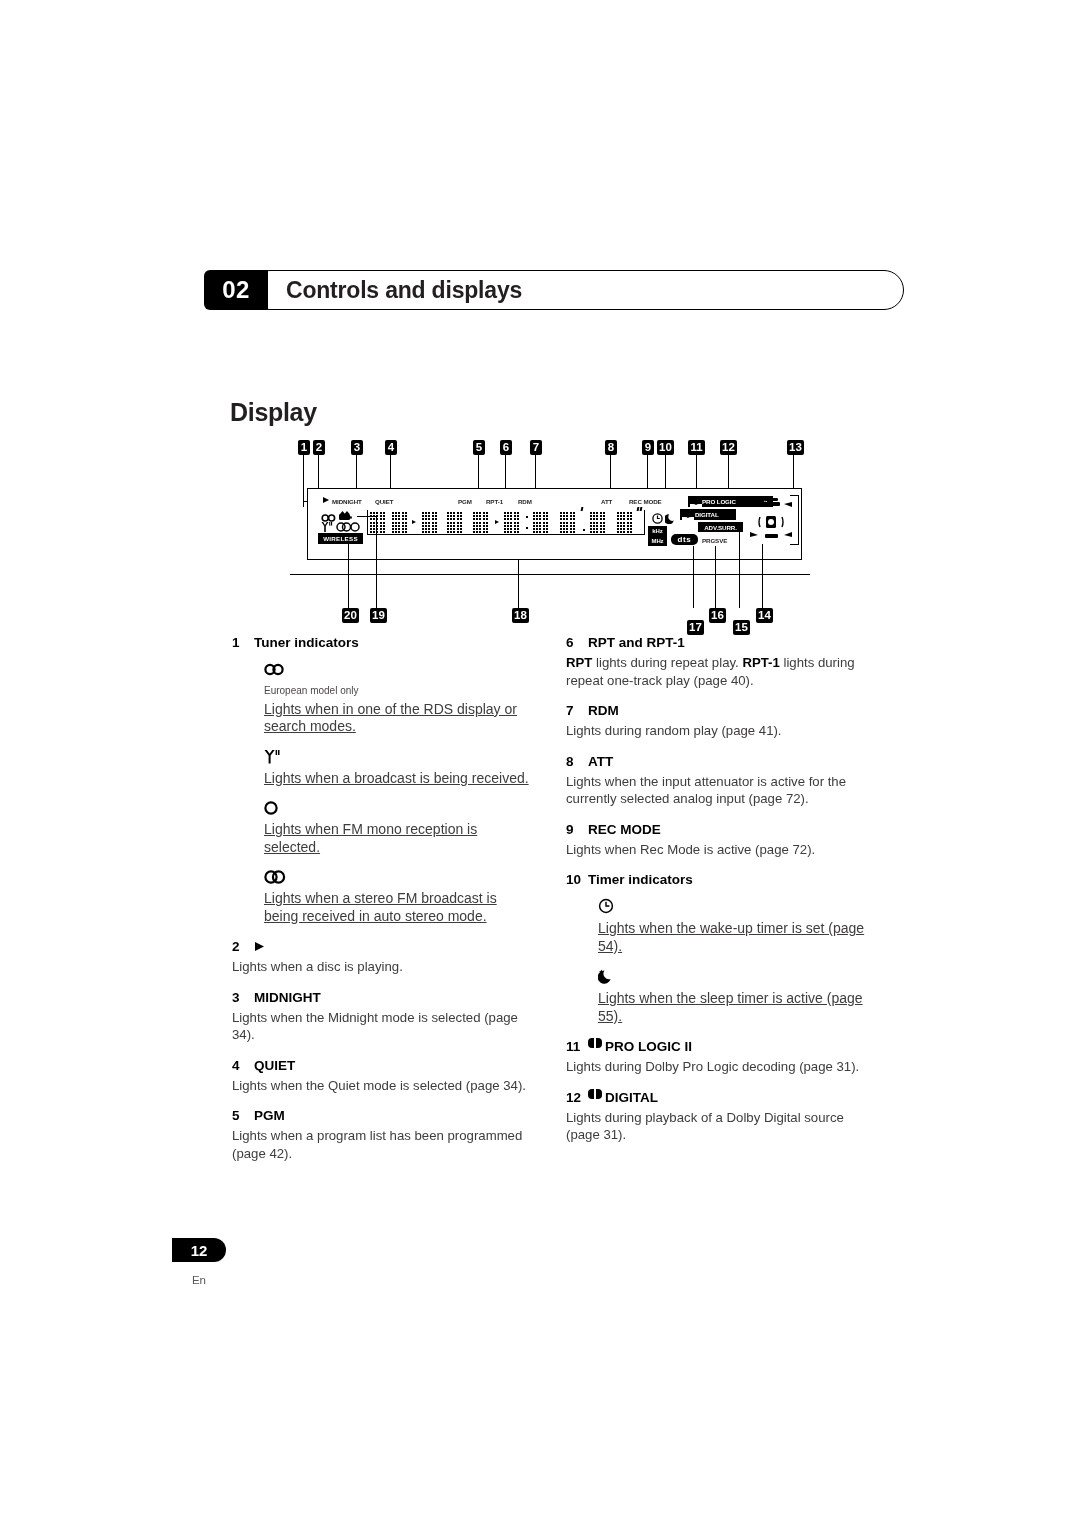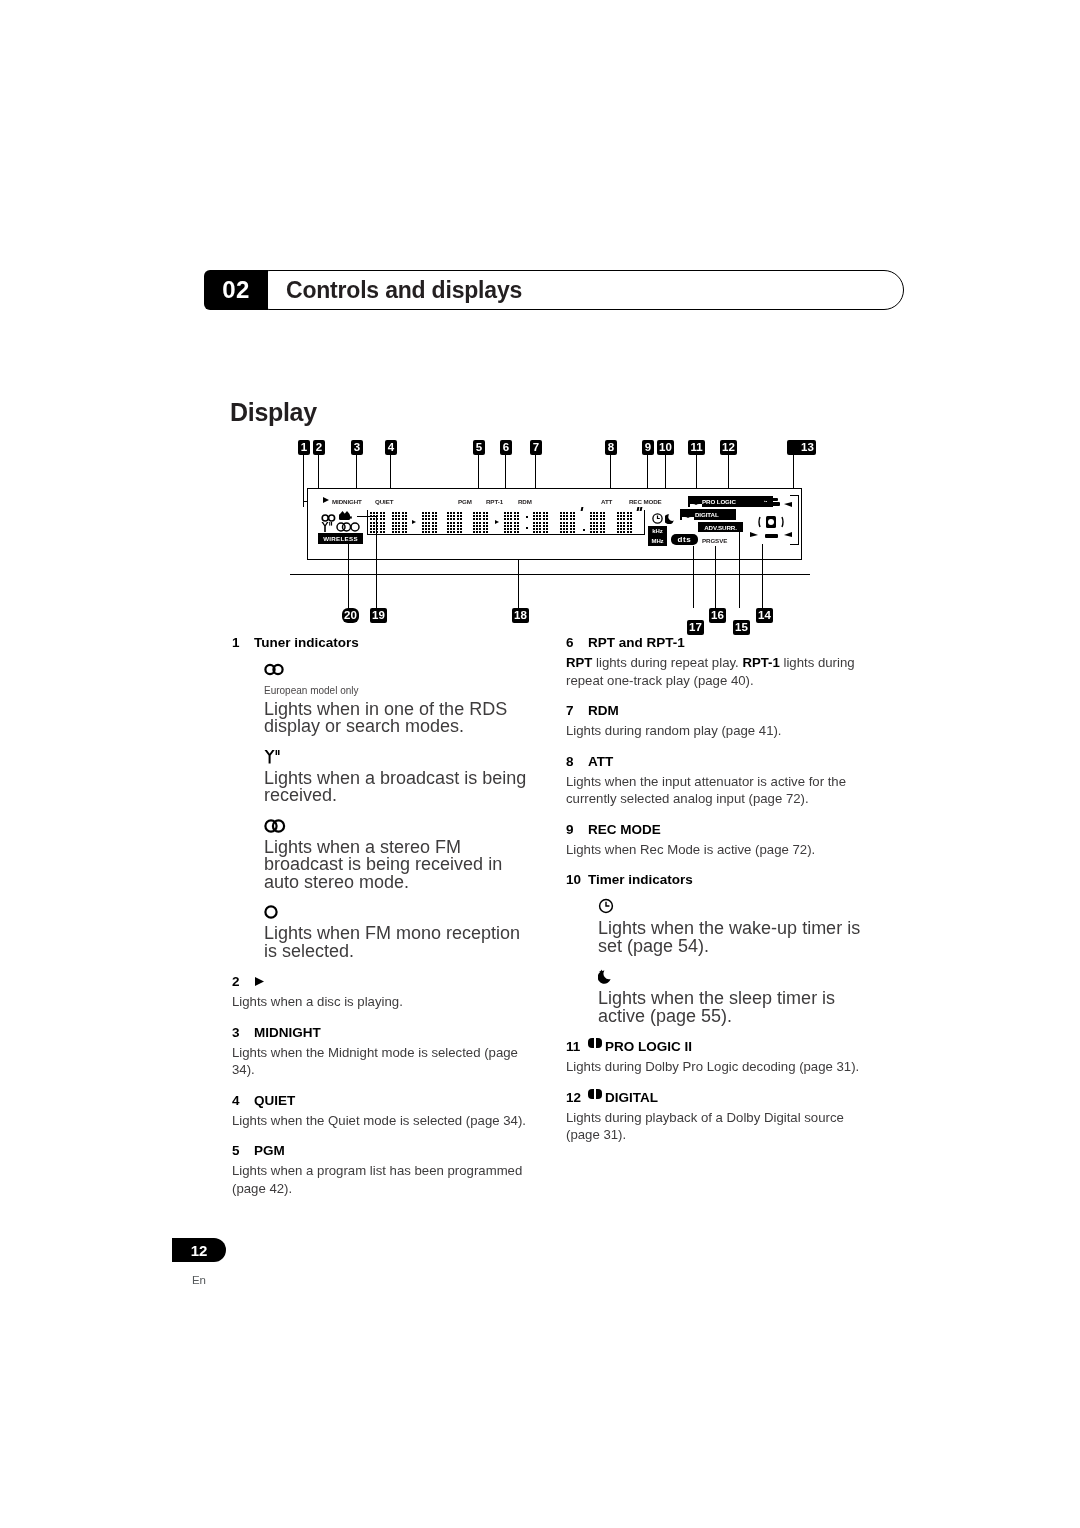--- a/index.html
+++ b/index.html
@@ -112,21 +112,21 @@
     margin-left:32px; margin-bottom:13px;
   }
   .sub .glyph{
     font-size:16px; color:#000; line-height:20px; margin-bottom:1px;
     font-family:"DejaVu Sans", sans-serif; font-weight:bold;
   }
   .sub .ital{
     font-size:10px; color:#4b4849; line-height:17.5px;
     margin-bottom:1px;
   }
-  .sub .txt{ font-size:18px; line-height:17.5px; color:#3e3c3d; }
+  .sub .txt{ font-size:14px; line-height:17.5px; color:#3e3c3d;text-decoration:underline; }
 
   .spacer-sm{ height:7px; }
 
   
   .footer{ position:absolute; left:172px; top:1238px; }
   .pagebadge{
     width:54px; height:24px; background:#000; color:#fff;
     border-radius:0 12px 12px 0;
     font-size:15px; font-weight:bold;
     display:flex; align-items:center; justify-content:center;
@@ -166,23 +166,23 @@
   <div class="numbox w1" style="left:61px; top:0px;">3</div>
   <div class="numbox w1" style="left:95px; top:0px;">4</div>
   <div class="numbox w1" style="left:183px;top:0px;">5</div>
   <div class="numbox w1" style="left:210px;top:0px;">6</div>
   <div class="numbox w1" style="left:240px;top:0px;">7</div>
   <div class="numbox w1" style="left:315px;top:0px;">8</div>
   <div class="numbox w1" style="left:352px;top:0px;">9</div>
   <div class="numbox w2" style="left:367px;top:0px;">10</div>
   <div class="numbox w2" style="left:398px;top:0px;">11</div>
   <div class="numbox w2" style="left:430px;top:0px;">12</div>
-  <div class="numbox w2" style="left:497px;top:0px;padding-left:12px;">13</div>
-
-  <div class="numbox w2" style="left:52px; top:168px;border-radius:6px;">20</div>
+  <div class="numbox w2" style="left:497px;top:0px;">13</div>
+
+  <div class="numbox w2" style="left:52px; top:168px;">20</div>
   <div class="numbox w2" style="left:80px; top:168px;">19</div>
   <div class="numbox w2" style="left:222px;top:168px;">18</div>
   <div class="numbox w2" style="left:397px;top:180px;">17</div>
   <div class="numbox w2" style="left:419px;top:168px;">16</div>
   <div class="numbox w2" style="left:443px;top:180px;">15</div>
   <div class="numbox w2" style="left:466px;top:168px;">14</div>
 
   <div class="cal" style="left:13px; top:15px; width:1.2px; height:52px;"></div>
   <div class="cal" style="left:28px; top:15px; width:1.2px; height:42px;"></div>
   <div class="cal" style="left:66px; top:15px; width:1.2px; height:42px;"></div>
@@ -386,37 +386,37 @@
           <rect x="11.6" y="1" width="1.5" height="5"></rect>
               <rect x="14" y="1" width="1.5" height="5"></rect>
             </g>
           </svg>
       </div>
       <div class="txt">Lights when a broadcast is being received.</div>
     </div>
 
     <div class="sub">
       <div class="glyph">
+        <svg width="20" height="14" viewBox="0 0 20 14">
+            <circle cx="7" cy="7" r="5.6" fill="none" stroke="#000" stroke-width="2.2"></circle>
+          </svg>
+      </div>
+      <div class="txt">Lights when FM mono reception is selected.</div>
+    </div>
+
+    <div class="sub">
+      <div class="glyph">
         <svg width="26" height="14" viewBox="0 0 26 14">
             <g fill="none" stroke="#000" stroke-width="2.2">
           <circle cx="7" cy="7" r="5.6"></circle>
               <circle cx="14.5" cy="7" r="5.6"></circle>
             </g>
           </svg>
       </div>
       <div class="txt">Lights when a stereo FM broadcast is being received in auto stereo mode.</div>
-    </div>
-
-    <div class="sub">
-      <div class="glyph">
-        <svg width="20" height="14" viewBox="0 0 20 14">
-            <circle cx="7" cy="7" r="5.6" fill="none" stroke="#000" stroke-width="2.2"></circle>
-          </svg>
-      </div>
-      <div class="txt">Lights when FM mono reception is selected.</div>
     </div>
   </div>
 
   <div class="item">
     <div class="item-head">
       <span class="num">2</span>
       <span>
         <svg width="12" height="11" viewBox="0 0 12 11" style="vertical-align:-1px;">
             <path d="M1 1 L10 5.5 L1 10 Z" fill="#000"></path>
           </svg>

